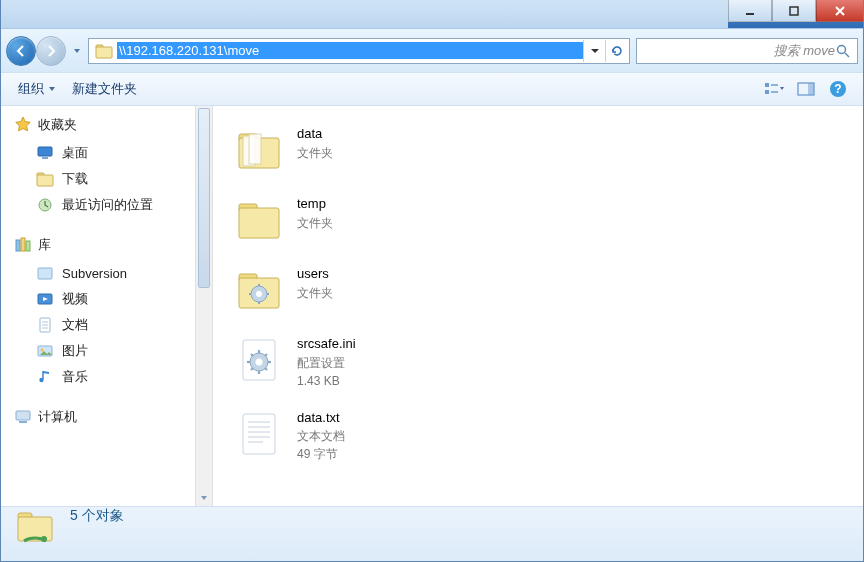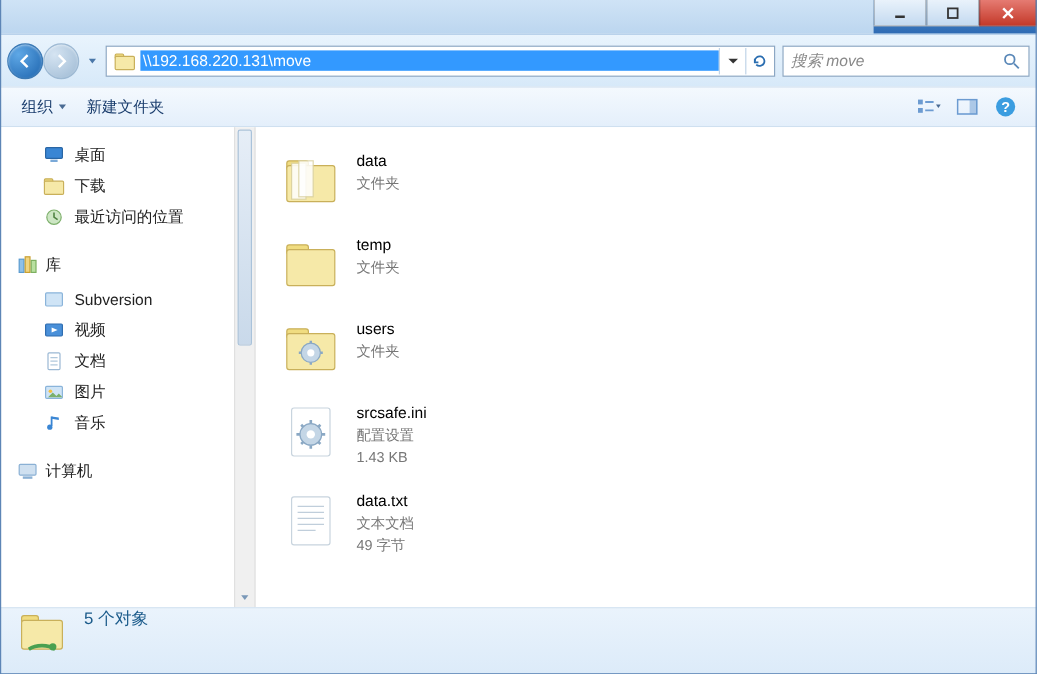--- a/index.html
+++ b/index.html
@@ -15,21 +15,21 @@
 
 .chrome { position:absolute; top:28px; left:0; right:0; height:44px; background:linear-gradient(#e9f4fd,#d7e9f9); border-top:1px solid #a9c7e6; display:flex; align-items:center; padding:0 6px; gap:6px; }
 .navbtns { display:flex; gap:-4px; }
 .navcircle { width:30px; height:30px; border-radius:50%; background:radial-gradient(circle at 30% 30%,#5fa8e6,#1c63ad); border:1px solid #3b79b4; display:flex; align-items:center; justify-content:center; box-shadow:inset 0 1px 2px rgba(255,255,255,.5); }
 .navcircle.disabled { background:radial-gradient(circle at 30% 30%,#d5e4f2,#9db9d3); border-color:#9db9d3; }
 .navcircle svg { width:16px; height:16px; }
 .addrbar { flex:1; height:26px; background:#fff; border:1px solid #8ba7c4; display:flex; align-items:center; padding:11px 2px; }
 .addrbar .foldericon { width:18px; height:18px; margin:0 4px; }
 .addrbar .path { flex:1; font-size:13px; background:#3399ff; color:#fff; padding:1px 2px; }
 .addrbar .drop, .addrbar .refresh { width:22px; height:22px; display:flex; align-items:center; justify-content:center; border-left:1px solid #c0d4e8; }
-.searchbar { width:206px; height:26px; background:#fff; border:1px solid #8ba7c4; display:flex; align-items:center; padding:0 6px; }
+.searchbar { width:222px; height:26px; background:#fff; border:1px solid #8ba7c4; display:flex; align-items:center; padding:0 6px;text-align:right; }
 .searchbar .placeholder { flex:1; color:#888; font-style:italic; font-size:13px; }
 .searchbar .sicon { width:16px; height:16px; }
 
 
 .toolbar { position:absolute; top:72px; left:0; right:0; height:34px; background:linear-gradient(#f4f9fe,#e4effb); border-top:1px solid #cfe0f0; border-bottom:1px solid #cfe0f0; display:flex; align-items:center; padding:0 10px; font-size:13px; color:#1a3d6d; }
 .toolbar .titem { display:flex; align-items:center; gap:4px; padding:4px 8px; cursor:default; }
 .toolbar .spacer { flex:1; }
 .toolbar .iconbtn { width:28px; height:24px; display:flex; align-items:center; justify-content:center; margin:0 2px; }
 
 
@@ -163,20 +163,26 @@
         <circle cx="9" cy="9" r="8" fill="#3b9de0"></circle>
         <text x="9" y="13" text-anchor="middle" font-size="12" fill="#fff" font-weight="bold">?</text>
       </svg>
   </div>
 </div>
 
 <div class="body">
   <div class="sidebar">
 
     <div class="group">
+      <div class="grouphead">
+        <svg width="18" height="18" viewBox="0 0 18 18">
+            <path d="M9 1l2.2 4.6 5 .7-3.6 3.5.9 5L9 12.5 4.5 14.8l.9-5L1.8 6.3l5-.7z" fill="#f6c646" stroke="#caa02a"></path>
+          </svg>
+        <span>收藏夹</span>
+      </div>
       <div class="gitem">
         <svg class="ico" viewBox="0 0 18 18">
             <rect x="2" y="3" width="14" height="9" rx="1" fill="#3a86d4" stroke="#2a66a4"></rect>
             <rect x="6" y="13" width="6" height="2" fill="#7aa9d8"></rect>
           </svg>
         <span>桌面</span>
       </div>
       <div class="gitem">
         <svg class="ico foldersvg" viewBox="0 0 18 18">
             <rect class="tab" x="1" y="3" width="7" height="4" rx="1"></rect>

